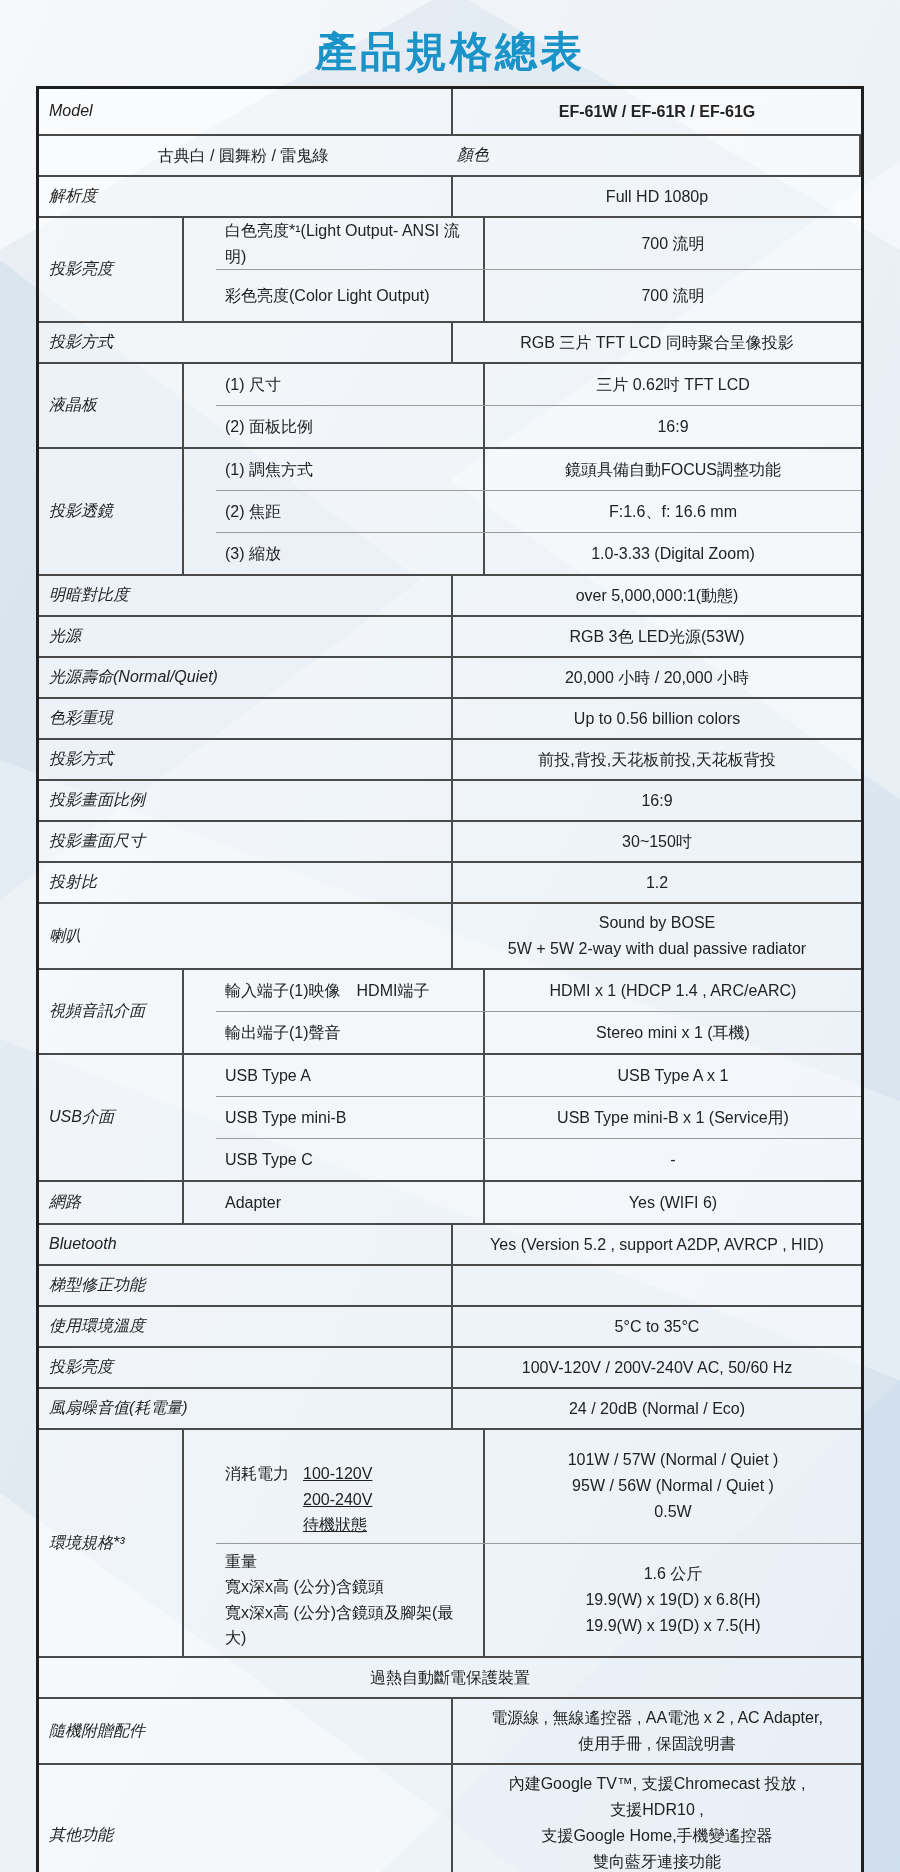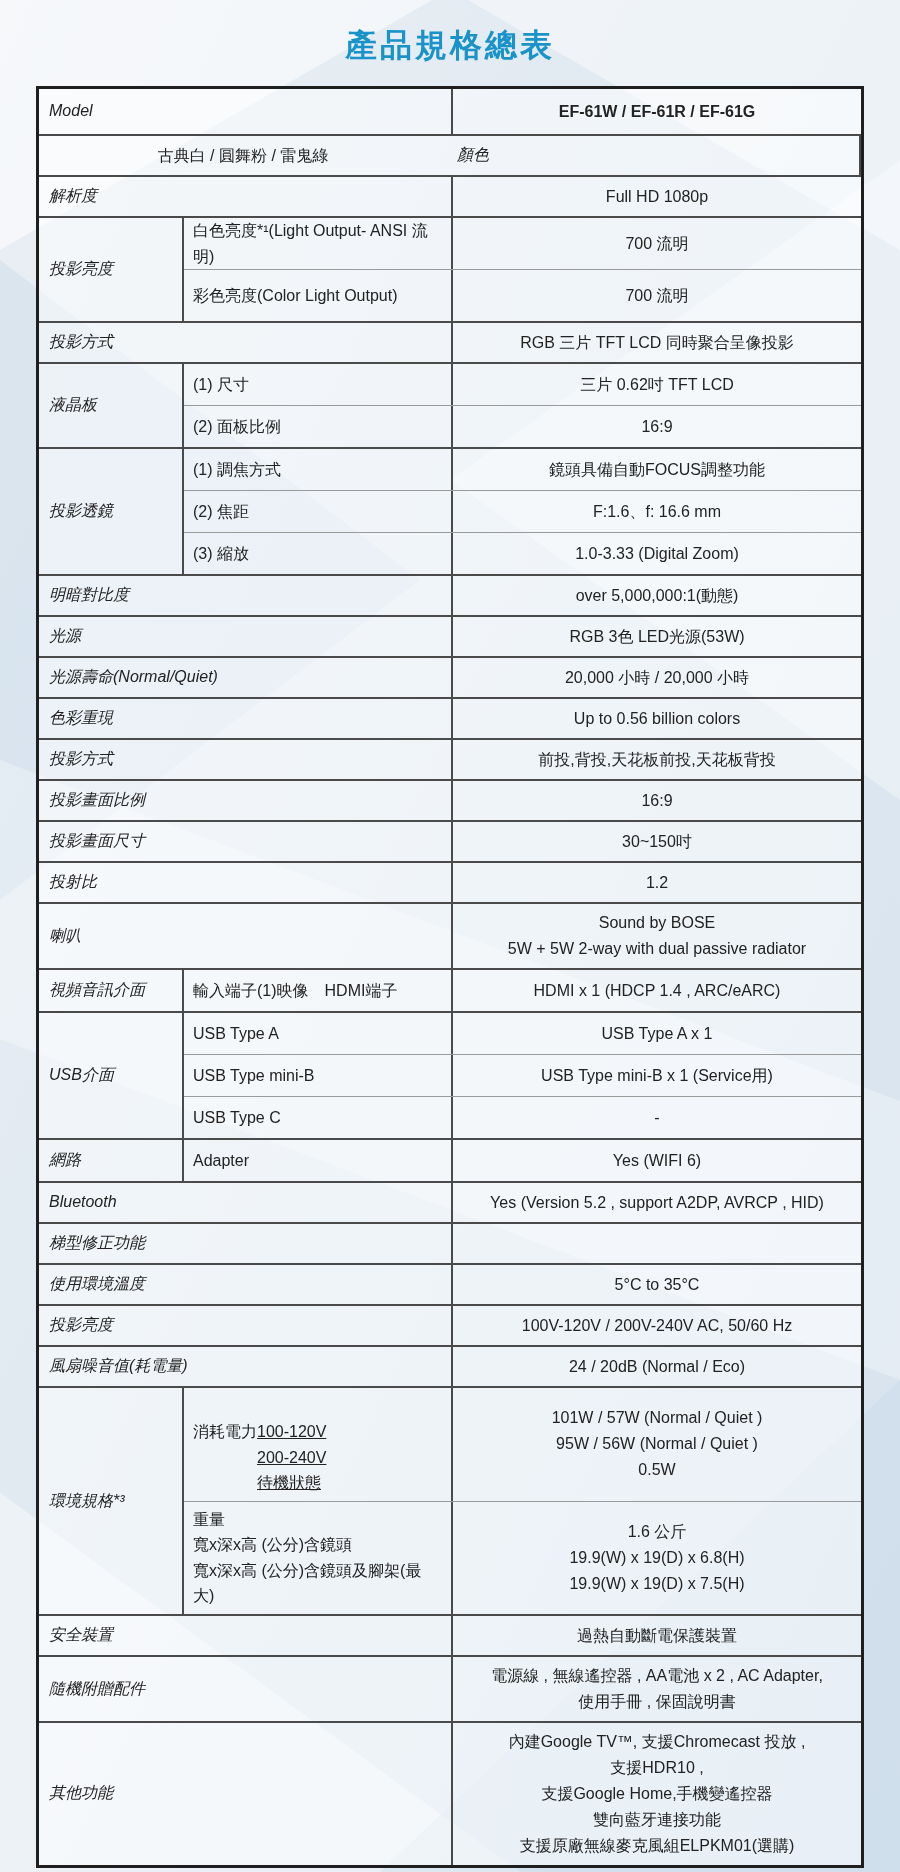--- a/index.html
+++ b/index.html
@@ -23,44 +23,44 @@
   .tri-e{left:0;top:760px;width:900px;height:620px;background:rgba(255,255,255,.30);
          clip-path:polygon(0 0,100% 55%,100% 100%,0 45%);}
   .tri-f{left:0;top:1330px;width:520px;height:542px;background:rgba(255,255,255,.40);
          clip-path:polygon(0 30%,100% 100%,0 100%);}
   .tri-g{left:380px;top:1380px;width:520px;height:492px;background:rgba(200,218,233,.38);
          clip-path:polygon(100% 0,100% 100%,0 100%);}
   
   .content{position:relative;z-index:1;}
   h1.title{
     margin:0;padding-top:24px;height:78px;box-sizing:border-box;
-    text-align:center;font-size:32px;font-weight:700;letter-spacing:3px;
+    text-align:center;font-size:42px;font-weight:700;letter-spacing:3px;
     color:#1a93c9;
   }
   .spec-table{
     width:822px;margin:8px auto 0 auto;
     border:3px solid #1f1f1f;
     background:rgba(255,255,255,.5);
     font-size:16px;line-height:1.3;
   }
   .row{display:flex;min-height:39px;}
   .row:first-child{min-height:45px;}
   .row + .row{border-top:2px solid #4a4a4a;}
   .cell{display:flex;align-items:center;box-sizing:border-box;}
   .label,.main-label{flex:0 0 414px;padding:5px 10px;border-right:2px solid #4a4a4a;font-style:italic;}
   .main-label{flex:0 0 145px;}
-  .subs{flex:1;display:flex;flex-direction:column;}
+  .subs{flex:1;display:flex;flex-direction:column;padding-left:32px;}
   .sub{display:flex;min-height:41px;flex:1;}
   .sub + .sub{border-top:1px solid #9a9a9a;}
   .sub-label{flex:0 0 269px;padding:5px 9px;border-right:2px solid #4a4a4a;
              white-space:pre-line;line-height:1.6;}
   .value{flex:1;justify-content:center;text-align:center;padding:6px 12px;
          white-space:pre-line;line-height:1.62;}
   .value.bold{font-weight:700;}
-  .prefix-wrap{display:flex;align-items:flex-start;margin-top:26px;}
+  .prefix-wrap{display:flex;align-items:flex-start;gap:14px;margin-top:26px;}
   .prefix-wrap .stack{white-space:pre-line;line-height:1.6;text-decoration:underline;}
 </style>
 </head>
 <body>
 
 <div class="bg">
   <div class="tri tri-a"></div>
   <div class="tri tri-b"></div>
   <div class="tri tri-c"></div>
   <div class="tri tri-d"></div>
@@ -168,20 +168,24 @@
         <div class="cell value">Sound by BOSE
 5W + 5W 2-way with dual passive radiator</div>
       </div>
       <div class="row has-subs">
         <div class="cell main-label">視頻音訊介面</div>
         <div class="subs">
           <div class="sub">
             <div class="cell sub-label">輸入端子(1)映像　HDMI端子</div>
             <div class="cell value">HDMI x 1 (HDCP 1.4 , ARC/eARC)</div>
           </div>
+          <div class="sub">
+            <div class="cell sub-label">輸出端子(1)聲音</div>
+            <div class="cell value">Stereo mini x 1 (耳機)</div>
+          </div>
         </div>
       </div>
       <div class="row has-subs">
         <div class="cell main-label">USB介面</div>
         <div class="subs">
           <div class="sub">
             <div class="cell sub-label">USB Type A</div>
             <div class="cell value">USB Type A x 1</div>
           </div>
           <div class="sub">
@@ -237,21 +241,20 @@
             <div class="cell sub-label">重量
 寬x深x高 (公分)含鏡頭
 寬x深x高 (公分)含鏡頭及腳架(最大)</div>
             <div class="cell value">1.6 公斤
 19.9(W) x 19(D) x 6.8(H)
 19.9(W) x 19(D) x 7.5(H)</div>
           </div>
         </div>
       </div>
       <div class="row">
-        <div class="cell label">安全裝置</div>
         <div class="cell value">過熱自動斷電保護裝置</div>
       </div>
       <div class="row">
         <div class="cell label">隨機附贈配件</div>
         <div class="cell value">電源線 , 無線遙控器 , AA電池 x 2 , AC Adapter,
 使用手冊 , 保固說明書</div>
       </div>
       <div class="row">
         <div class="cell label">其他功能</div>
         <div class="cell value">內建Google TV™, 支援Chromecast 投放 ,

